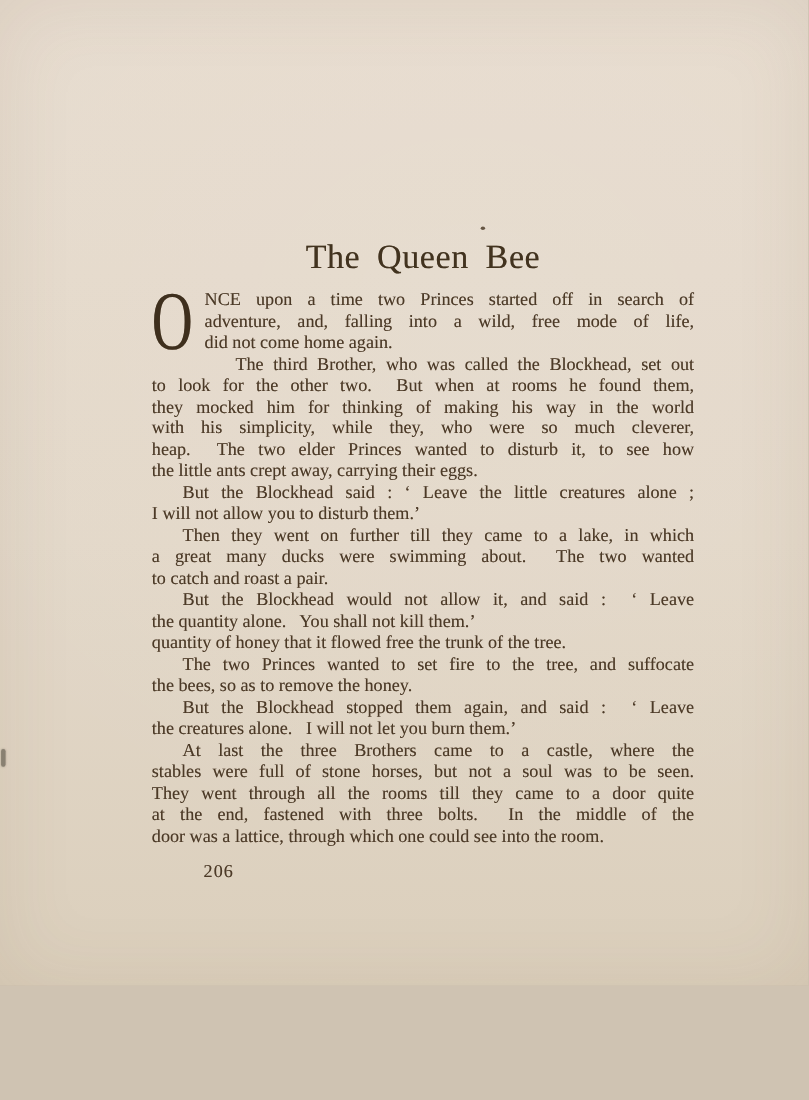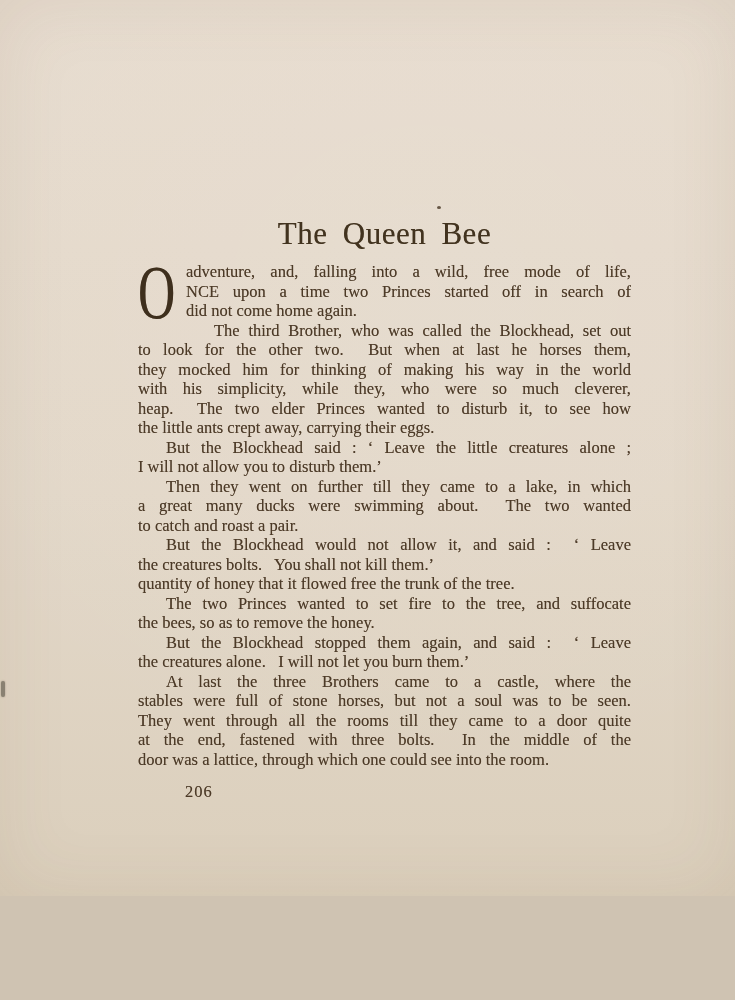--- a/index.html
+++ b/index.html
@@ -75,28 +75,28 @@
 <div class="page">
 
   <div class="stray-dot"></div>
 
   <h1 class="title">The Queen Bee</h1>
 
   <div class="text-block">
 
     <div class="para">
       <div class="dropcap"><span>O</span></div>
+      <div class="line">NCE upon a time two Princes started off in search of</div>
       <div class="line">adventure, and, falling into a wild, free mode of life,</div>
-      <div class="line">NCE upon a time two Princes started off in search of</div>
       <div class="line end">did not come home again.</div>
     </div>
 
     <div class="para">
       <div class="line indent">The third Brother, who was called the Blockhead, set out</div>
-      <div class="line">to look for the other two.  But when at last he horses them,</div>
+      <div class="line">to look for the other two.  But when at rooms he found them,</div>
       <div class="line">they mocked him for thinking of making his way in the world</div>
       <div class="line">with his simplicity, while they, who were so much cleverer,</div>
     </div>
 
     <div class="para">
       <div class="line">heap.  The two elder Princes wanted to disturb it, to see how</div>
       <div class="line end">the little ants crept away, carrying their eggs.</div>
     </div>
 
     <div class="para">
@@ -105,21 +105,21 @@
     </div>
 
     <div class="para">
       <div class="line indent">Then they went on further till they came to a lake, in which</div>
       <div class="line">a great many ducks were swimming about.  The two wanted</div>
       <div class="line end">to catch and roast a pair.</div>
     </div>
 
     <div class="para">
       <div class="line indent">But the Blockhead would not allow it, and said :  ‘ Leave</div>
-      <div class="line end">the creatures bolts.   You shall not kill them.’</div>
+      <div class="line end">the quantity alone.   You shall not kill them.’</div>
     </div>
 
     <div class="para">
       <div class="line end">quantity of honey that it flowed free the trunk of the tree.</div>
     </div>
 
     <div class="para">
       <div class="line indent">The two Princes wanted to set fire to the tree, and suffocate</div>
       <div class="line end">the bees, so as to remove the honey.</div>
     </div>

